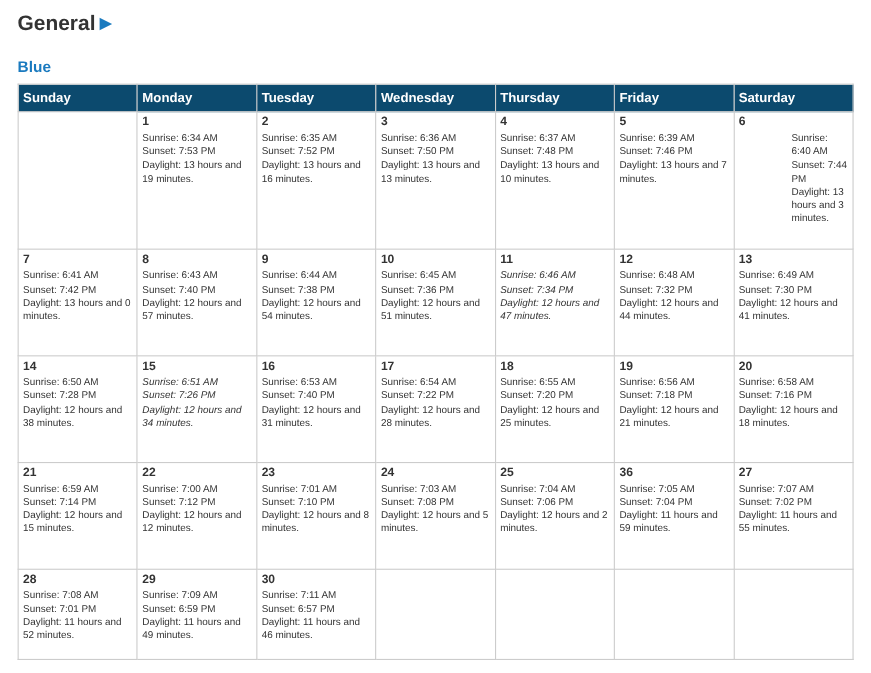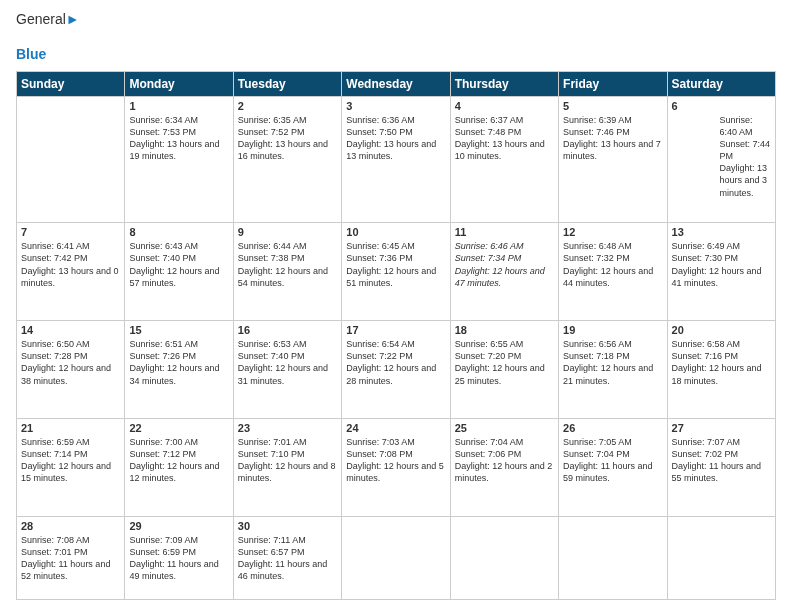--- a/index.html
+++ b/index.html
@@ -80,21 +80,21 @@
       height: 60px;
     }
   </style>
 </head>
 <body>
 
 <div class="page">
   <div class="header">
     <div class="logo">
   <div style="display:flex;flex-direction:column;line-height:1.1;">
-    <span style="font-size:14px;font-weight:normal;color:#333;">General<span style="color:#1a7abf;">►</span></span>
+    <span style="font-size:19px;font-weight:bold;color:#333;">General<span style="color:#1a7abf;">►</span></span>
     <span style="font-size:14px;font-weight:bold;color:#1a7abf;margin-top:20px;">Blue</span>
   </div>
 </div>
     <div class="title-block">
       <div class="month-title"></div>
       <div class="location"></div>
     </div>
   </div>
 
   <table class="calendar-table">
@@ -195,21 +195,21 @@
         </tr>
         <tr>
           <td>
             <span class="day-number">14</span>
             <div class="cell-text" style="white-space: pre-line;">Sunrise: 6:50 AM
 Sunset: 7:28 PM
 Daylight: 12 hours and 38 minutes.</div>
           </td>
           <td>
             <span class="day-number">15</span>
-            <div class="cell-text" style="white-space: pre-line;">Sunrise: 6:51 AM
+            <div class="cell-text" style="white-space: pre-line; font-style: italic;">Sunrise: 6:51 AM
 Sunset: 7:26 PM
 Daylight: 12 hours and 34 minutes.</div>
           </td>
           <td>
             <span class="day-number">16</span>
             <div class="cell-text" style="white-space: pre-line;">Sunrise: 6:53 AM
 Sunset: 7:40 PM
 Daylight: 12 hours and 31 minutes.</div>
           </td>
           <td>
@@ -262,21 +262,21 @@
 Sunset: 7:08 PM
 Daylight: 12 hours and 5 minutes.</div>
           </td>
           <td>
             <span class="day-number">25</span>
             <div class="cell-text" style="white-space: pre-line;">Sunrise: 7:04 AM
 Sunset: 7:06 PM
 Daylight: 12 hours and 2 minutes.</div>
           </td>
           <td>
-            <span class="day-number">26</span>
+            <span class="day-number">36</span>
             <div class="cell-text" style="white-space: pre-line;">Sunrise: 7:05 AM
 Sunset: 7:04 PM
 Daylight: 11 hours and 59 minutes.</div>
           </td>
           <td>
             <span class="day-number">27</span>
             <div class="cell-text" style="white-space: pre-line;">Sunrise: 7:07 AM
 Sunset: 7:02 PM
 Daylight: 11 hours and 55 minutes.</div>
           </td>

